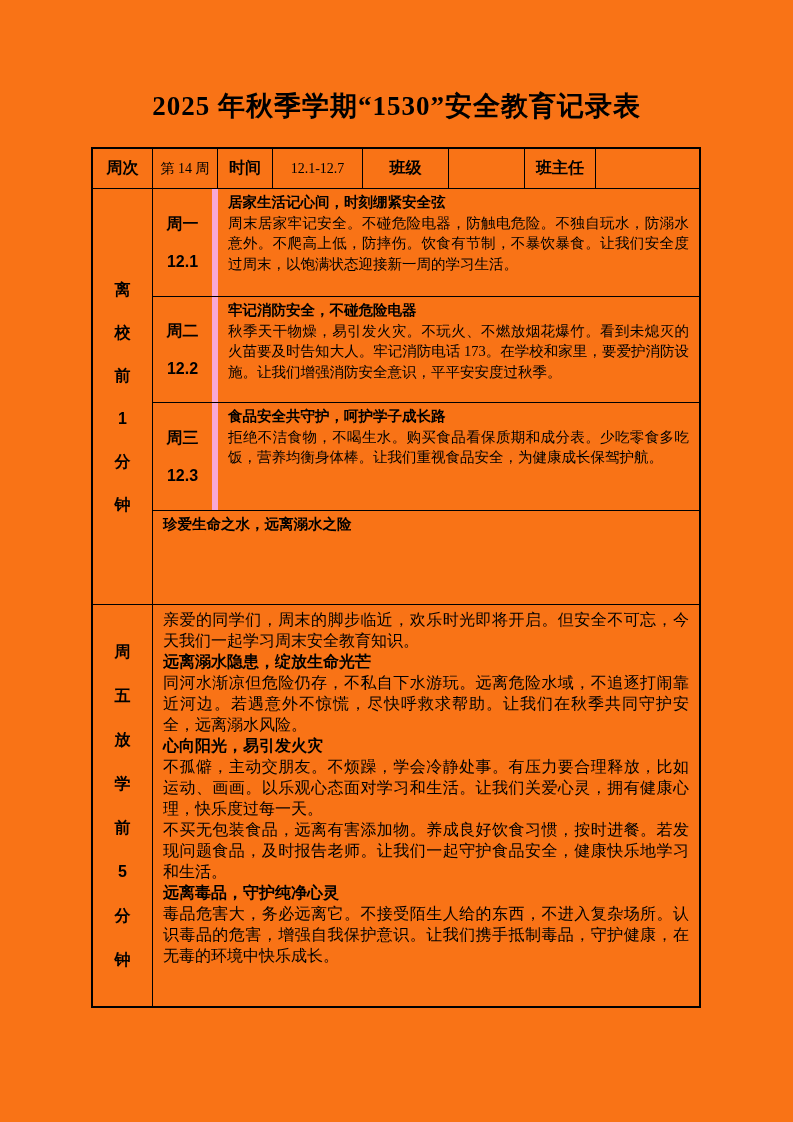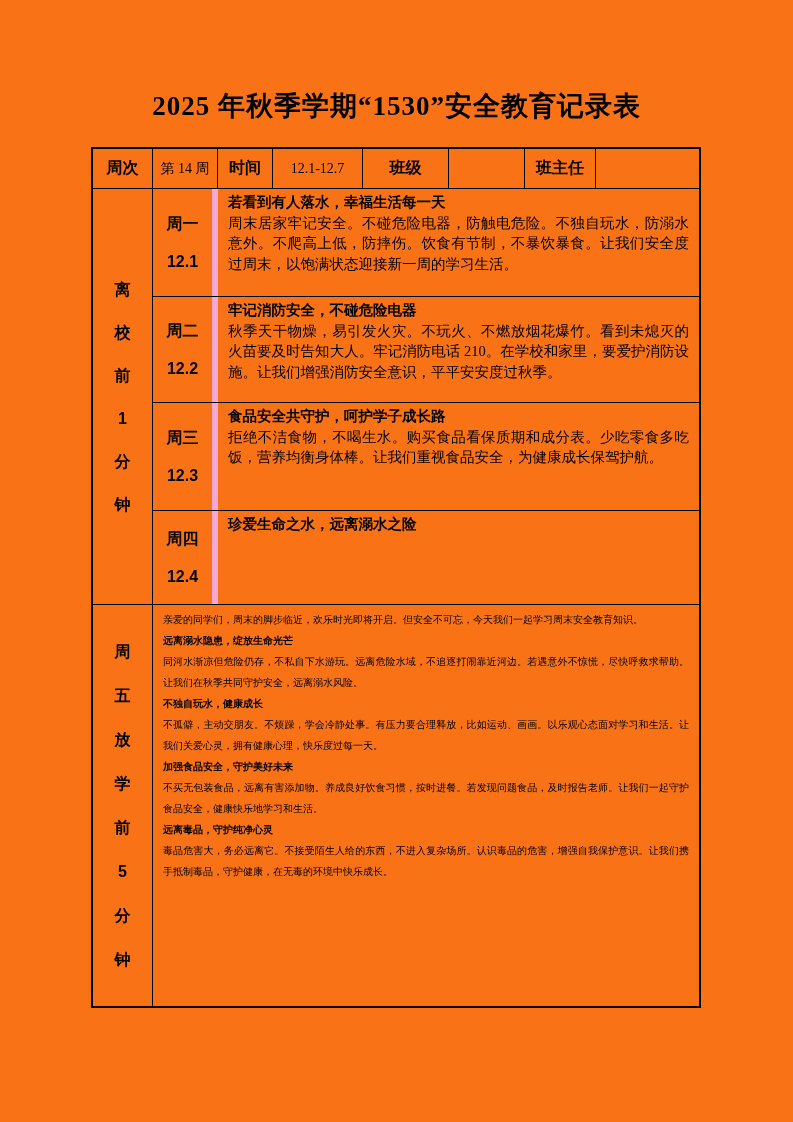--- a/index.html
+++ b/index.html
@@ -104,21 +104,21 @@
     font-size: 14.5px;
     line-height: 20.5px;
     text-align: justify;
     overflow: hidden;
   }
   .chead { font-weight: bold; }
   .friday-sec { flex: 1; }
   .fcontent {
     flex: 1;
     padding: 4px 10px 20px 10px;
-    font-size: 10px;
+    font-size: 16px;
     line-height: 21px;
     text-align: justify;
     overflow: hidden;
   }
   .fhead { font-weight: bold; }
 </style>
 </head>
 <body>
 
 <div class="page">
@@ -146,52 +146,48 @@
 分
 钟</div>
       <div class="rows">
 
         <div class="drow" style="height:108px;">
           <div class="day">
             <div>周一</div>
             <div>12.1</div>
           </div>
           <div class="content">
-            <div class="chead">若看到有人落水，幸福生活每一天</div>
+            <div class="chead">居家生活记心间，时刻绷紧安全弦</div>
             <div>周末居家牢记安全。不碰危险电器，防触电危险。不独自玩水，防溺水意外。不爬高上低，防摔伤。饮食有节制，不暴饮暴食。让我们安全度过周末，以饱满状态迎接新一周的学习生活。</div>
           </div>
         </div>
 
         <div class="drow" style="height:106px;">
           <div class="day">
             <div>周二</div>
             <div>12.2</div>
           </div>
           <div class="content">
             <div class="chead">牢记消防安全，不碰危险电器</div>
-            <div>秋季天干物燥，易引发火灾。不玩火、不燃放烟花爆竹。看到未熄灭的火苗要及时告知大人。牢记消防电话 210。在学校和家里，要爱护消防设施。让我们增强消防安全意识，平平安安度过秋季。</div>
+            <div>秋季天干物燥，易引发火灾。不玩火、不燃放烟花爆竹。看到未熄灭的火苗要及时告知大人。牢记消防电话 173。在学校和家里，要爱护消防设施。让我们增强消防安全意识，平平安安度过秋季。</div>
           </div>
         </div>
 
         <div class="drow" style="height:108px;">
           <div class="day">
             <div>周三</div>
             <div>12.3</div>
           </div>
           <div class="content">
             <div class="chead">食品安全共守护，呵护学子成长路</div>
             <div>拒绝不洁食物，不喝生水。购买食品看保质期和成分表。少吃零食多吃饭，营养均衡身体棒。让我们重视食品安全，为健康成长保驾护航。</div>
           </div>
         </div>
 
         <div class="drow" style="height:93px;">
-          <div class="day">
-            <div>周四</div>
-            <div>12.4</div>
-          </div>
           <div class="content">
             <div class="chead">珍爱生命之水，远离溺水之险</div>
           </div>
         </div>
 
       </div>
     </div>
 
     <div class="section friday-sec">
       <div class="side friday">周
@@ -201,24 +197,23 @@
 前
 5
 分
 钟</div>
       <div class="fcontent">
         <div>亲爱的同学们，周末的脚步临近，欢乐时光即将开启。但安全不可忘，今天我们一起学习周末安全教育知识。</div>
 
         <div class="fhead">远离溺水隐患，绽放生命光芒</div>
         <div>同河水渐凉但危险仍存，不私自下水游玩。远离危险水域，不追逐打闹靠近河边。若遇意外不惊慌，尽快呼救求帮助。让我们在秋季共同守护安全，远离溺水风险。</div>
 
-        <div class="fhead">不独自玩水，健康成长</div>
+        <div class="fhead">心向阳光，易引发火灾</div>
         <div>不孤僻，主动交朋友。不烦躁，学会冷静处事。有压力要合理释放，比如运动、画画。以乐观心态面对学习和生活。让我们关爱心灵，拥有健康心理，快乐度过每一天。</div>
 
-        <div class="fhead">加强食品安全，守护美好未来</div>
         <div>不买无包装食品，远离有害添加物。养成良好饮食习惯，按时进餐。若发现问题食品，及时报告老师。让我们一起守护食品安全，健康快乐地学习和生活。</div>
 
         <div class="fhead">远离毒品，守护纯净心灵</div>
         <div>毒品危害大，务必远离它。不接受陌生人给的东西，不进入复杂场所。认识毒品的危害，增强自我保护意识。让我们携手抵制毒品，守护健康，在无毒的环境中快乐成长。</div>
       </div>
     </div>
 
   </div>
 </div>
 

